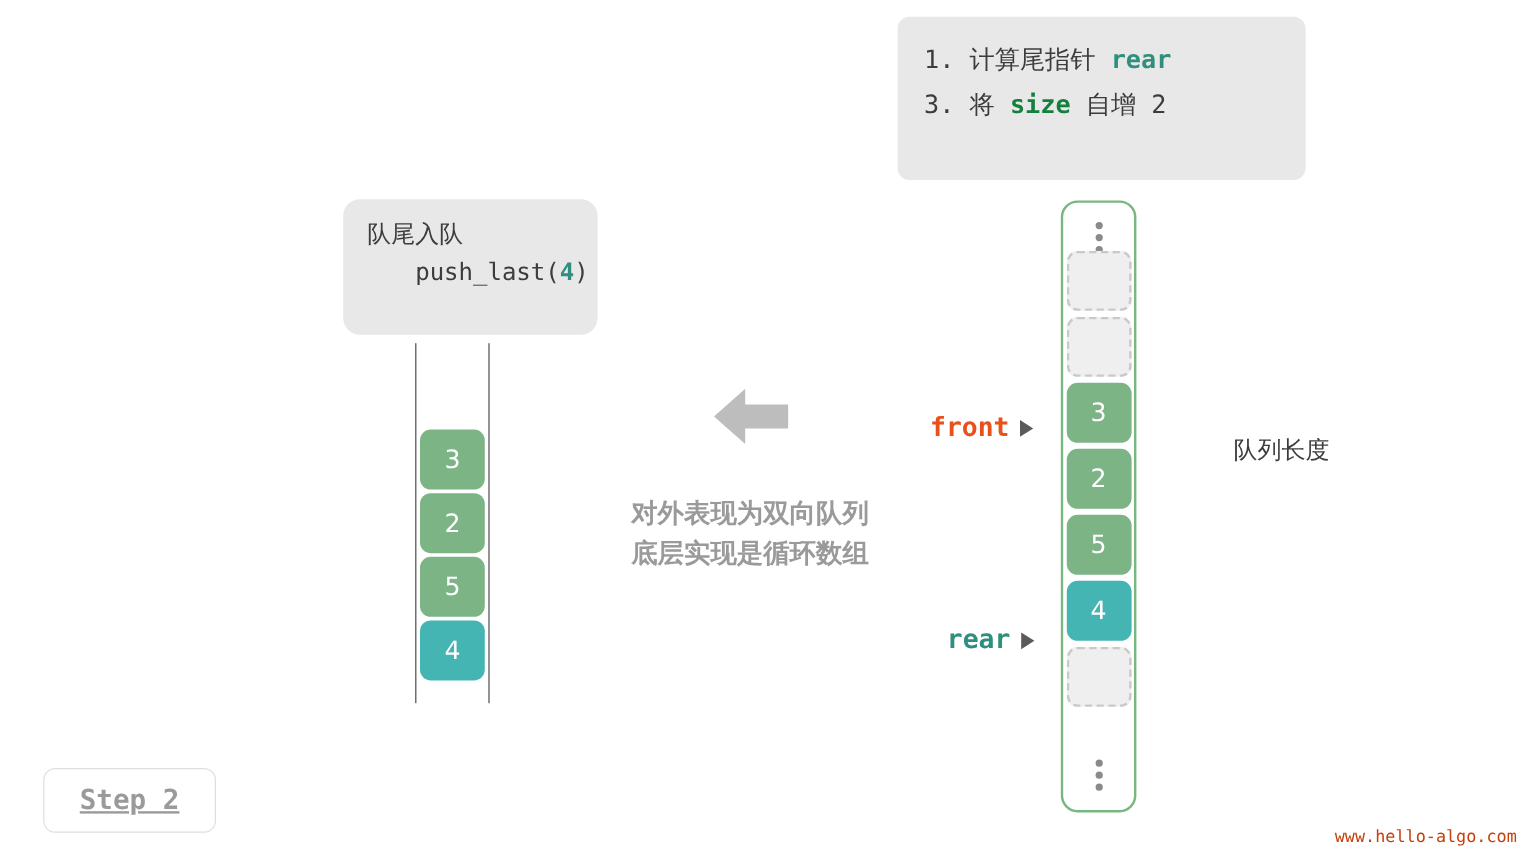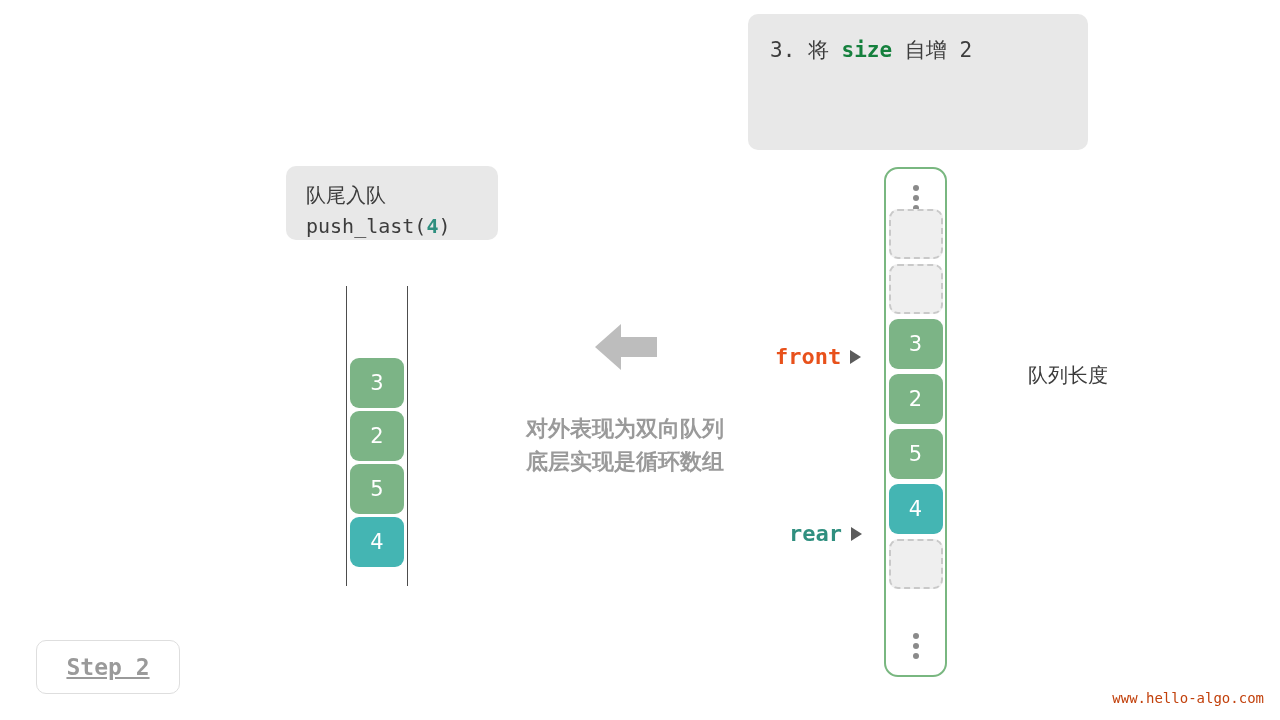--- a/index.html
+++ b/index.html
@@ -46,34 +46,36 @@
   .kw-blue {
     color: #15803d;
     font-weight: bold;
   }
 
   
   #op-panel {
     left: 286px;
     top: 166px;
     width: 212px;
-    height: 74px;
+    height: 113px;
     padding: 14px 20px 0 20px;
+    border-radius: 14px;
   }
   .op-line-cn {
     font-size: 20px;
     line-height: 30px;
     color: #3c3c3c;
   }
   .op-line-code {
     font-family: "DejaVu Sans Mono", "Liberation Mono", monospace;
     font-size: 20px;
     line-height: 32px;
     color: #3c3c3c;
     white-space: pre;
+    margin-left: 40px;
   }
 
   
   #deque-column {
     position: absolute;
     left: 345px;
     top: 286px;
     width: 64px;
     height: 300px;
   }
@@ -243,20 +245,21 @@
     bottom: 14px;
     font-family: "DejaVu Sans Mono", "Liberation Mono", monospace;
     font-size: 14px;
     color: #c2410c;
   }
 </style>
 </head>
 <body>
 
 <div class="panel" id="steps-panel">
+  <div class="step-line"><span>1. 计算尾指针 </span><span class="kw-teal">rear</span><span></span></div>
   <div class="step-line"><span>3. 将 </span><span class="kw-blue">size</span><span> 自增 2</span></div>
 </div>
 
 <div class="panel" id="op-panel">
   <div class="op-line-cn">队尾入队</div>
   <div class="op-line-code"><span>push_last(</span><span class="kw-teal">4</span><span>)</span></div>
 </div>
 
 <div id="deque-column">
   <div class="rail left"></div>

